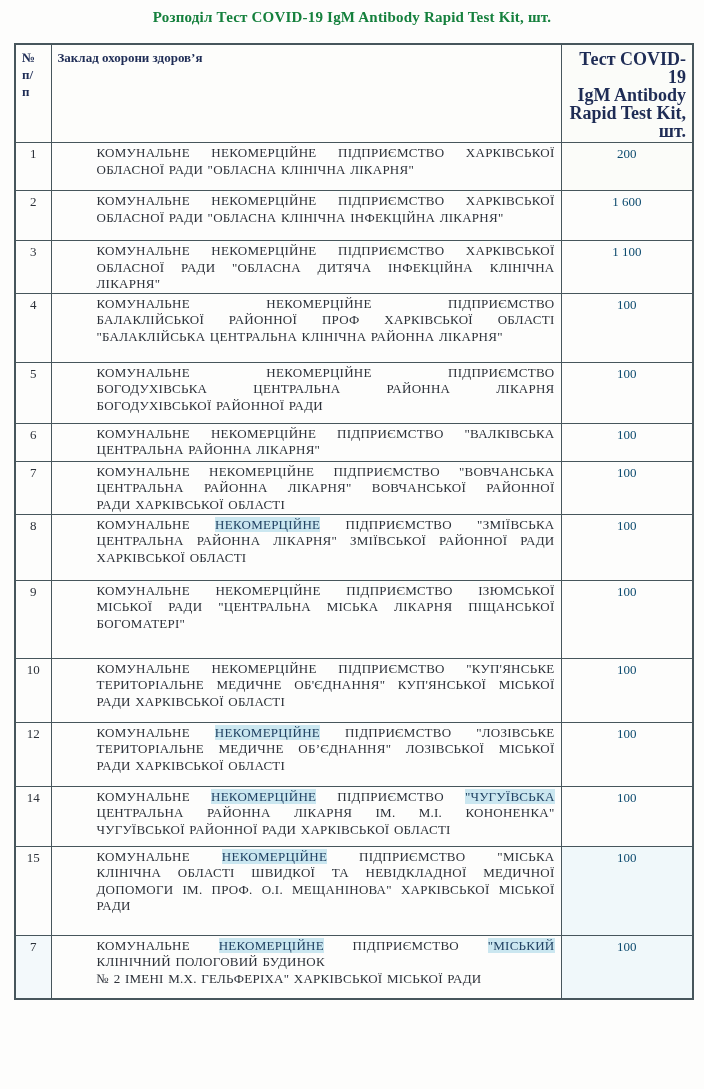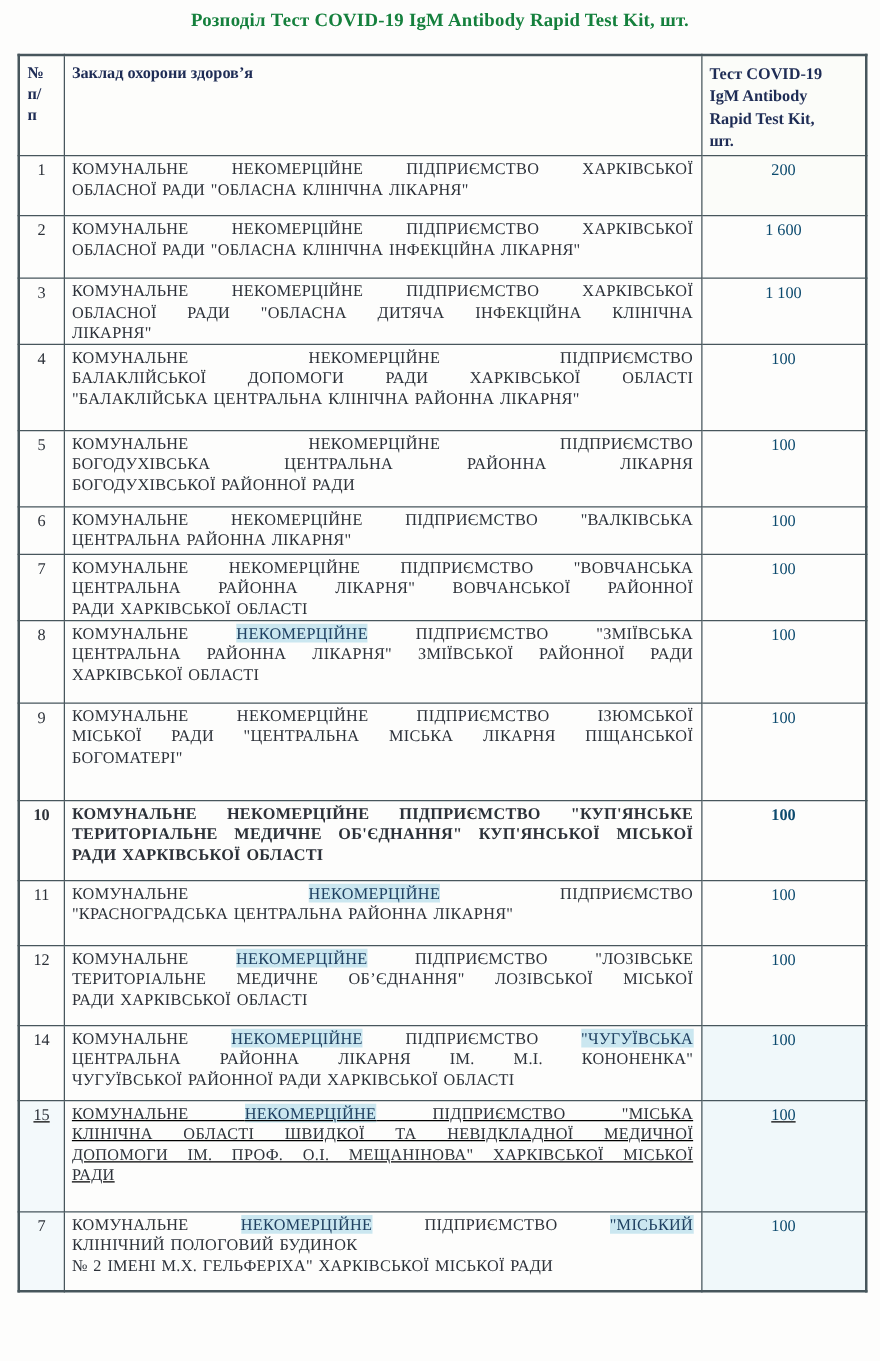--- a/index.html
+++ b/index.html
@@ -20,28 +20,28 @@
   th, td { border:1.6px solid var(--border,#47565c); box-sizing:border-box; }
   col.c-num { width:36px; }
   col.c-fac { width:510px; }
   col.c-qty { width:132px; }
   th {
     font-weight:bold; color:var(--header-text,#1e2c55);
     vertical-align:top; padding:4px 6px 2px; background:#fdfdfb;
   }
   th.num-h { white-space:pre-line; text-align:left; font-size:13px; line-height:17px; padding-left:6px; }
   th.fac-h { text-align:left; font-size:13px; line-height:17px; }
-  th.qty-h { white-space:pre-line; text-align:left; font-size:13px; line-height:18px; padding-top:5px; }
+  th.qty-h { white-space:pre-line; text-align:right; font-size:18px; line-height:18px; padding-top:5px; }
   td {
     vertical-align:top; font-size:13px; line-height:16.5px;
     color:var(--body-text,#2c3139); padding:2px 6px 0;
   }
   td.num-cell { text-align:center; padding:3px 2px 0; }
   td.qty-cell { text-align:center; padding:3px 4px 0; color:#0c4a6e; }
-  .line { text-align:justify; text-align-last:left; letter-spacing:0.25px; word-spacing:1px; }
+  .line { text-align:justify; text-align-last:left; letter-spacing:0.25px; word-spacing:1px;margin-left:39px; }
   .line.j { text-align-last:justify; }
   .hl { background:var(--highlight-bg,#cbe7f0); color:var(--highlight-text,#1f4061); }
   
   tbody tr:nth-child(n+13) td.qty-cell { background:#f0f8fa; }
   tbody tr:nth-child(n+14) td.num-cell { background:#f3f9fb; }
   tbody tr:nth-child(1) td.qty-cell, thead th.qty-h { background:#fbfcf9; }
 </style>
 </head>
 <body>
 
@@ -89,21 +89,21 @@
             <div class="line j"><span class="">КОМУНАЛЬНЕ НЕКОМЕРЦІЙНЕ ПІДПРИЄМСТВО ХАРКІВСЬКОЇ</span></div>
             <div class="line j"><span class="">ОБЛАСНОЇ РАДИ "ОБЛАСНА ДИТЯЧА ІНФЕКЦІЙНА КЛІНІЧНА</span></div>
             <div class="line"><span class="">ЛІКАРНЯ"</span></div>
           </td>
           <td class="qty-cell">1 100</td>
         </tr>
         <tr style="height: 69px;">
           <td class="num-cell">4</td>
           <td class="name-cell">
             <div class="line j"><span class="">КОМУНАЛЬНЕ НЕКОМЕРЦІЙНЕ ПІДПРИЄМСТВО</span></div>
-            <div class="line j"><span class="">БАЛАКЛІЙСЬКОЇ ДОПОМОГИ РАДИ ХАРКІВСЬКОЇ ОБЛАСТІ</span></div>
+            <div class="line j"><span class="">БАЛАКЛІЙСЬКОЇ РАЙОННОЇ ПРОФ ХАРКІВСЬКОЇ ОБЛАСТІ</span></div>
             <div class="line"><span class="">"БАЛАКЛІЙСЬКА ЦЕНТРАЛЬНА КЛІНІЧНА РАЙОННА ЛІКАРНЯ"</span></div>
           </td>
           <td class="qty-cell">100</td>
         </tr>
         <tr style="height: 61px;">
           <td class="num-cell">5</td>
           <td class="name-cell">
             <div class="line j"><span class="">КОМУНАЛЬНЕ НЕКОМЕРЦІЙНЕ ПІДПРИЄМСТВО</span></div>
             <div class="line j"><span class="">БОГОДУХІВСЬКА ЦЕНТРАЛЬНА РАЙОННА ЛІКАРНЯ</span></div>
             <div class="line"><span class="">БОГОДУХІВСЬКОЇ РАЙОННОЇ РАДИ</span></div>
@@ -138,34 +138,26 @@
         </tr>
         <tr style="height: 78px;">
           <td class="num-cell">9</td>
           <td class="name-cell">
             <div class="line j"><span class="">КОМУНАЛЬНЕ НЕКОМЕРЦІЙНЕ ПІДПРИЄМСТВО ІЗЮМСЬКОЇ</span></div>
             <div class="line j"><span class="">МІСЬКОЇ РАДИ "ЦЕНТРАЛЬНА МІСЬКА ЛІКАРНЯ ПІЩАНСЬКОЇ</span></div>
             <div class="line"><span class="">БОГОМАТЕРІ"</span></div>
           </td>
           <td class="qty-cell">100</td>
         </tr>
-        <tr style="height: 64px; font-weight: bold;">
+        <tr style="height: 64px;">
           <td class="num-cell">10</td>
           <td class="name-cell">
             <div class="line j"><span class="">КОМУНАЛЬНЕ НЕКОМЕРЦІЙНЕ ПІДПРИЄМСТВО "КУП'ЯНСЬКЕ</span></div>
             <div class="line j"><span class="">ТЕРИТОРІАЛЬНЕ МЕДИЧНЕ ОБ'ЄДНАННЯ" КУП'ЯНСЬКОЇ МІСЬКОЇ</span></div>
             <div class="line"><span class="">РАДИ ХАРКІВСЬКОЇ ОБЛАСТІ</span></div>
-          </td>
-          <td class="qty-cell">100</td>
-        </tr>
-        <tr style="height: 52px;">
-          <td class="num-cell">11</td>
-          <td class="name-cell">
-            <div class="line j"><span class="">КОМУНАЛЬНЕ </span><span class="hl">НЕКОМЕРЦІЙНЕ</span><span class=""> ПІДПРИЄМСТВО</span></div>
-            <div class="line"><span class="">"КРАСНОГРАДСЬКА ЦЕНТРАЛЬНА РАЙОННА ЛІКАРНЯ"</span></div>
           </td>
           <td class="qty-cell">100</td>
         </tr>
         <tr style="height: 64px;">
           <td class="num-cell">12</td>
           <td class="name-cell">
             <div class="line j"><span class="">КОМУНАЛЬНЕ </span><span class="hl">НЕКОМЕРЦІЙНЕ</span><span class=""> ПІДПРИЄМСТВО "ЛОЗІВСЬКЕ</span></div>
             <div class="line j"><span class="">ТЕРИТОРІАЛЬНЕ МЕДИЧНЕ ОБ’ЄДНАННЯ" ЛОЗІВСЬКОЇ МІСЬКОЇ</span></div>
             <div class="line"><span class="">РАДИ ХАРКІВСЬКОЇ ОБЛАСТІ</span></div>
           </td>
@@ -173,21 +165,21 @@
         </tr>
         <tr style="height: 60px; padding-left: 42px;">
           <td class="num-cell">14</td>
           <td class="name-cell">
             <div class="line j"><span class="">КОМУНАЛЬНЕ </span><span class="hl">НЕКОМЕРЦІЙНЕ</span><span class=""> ПІДПРИЄМСТВО </span><span class="hl">"ЧУГУЇВСЬКА</span></div>
             <div class="line j"><span class="">ЦЕНТРАЛЬНА РАЙОННА ЛІКАРНЯ ІМ. М.І. КОНОНЕНКА"</span></div>
             <div class="line"><span class="">ЧУГУЇВСЬКОЇ РАЙОННОЇ РАДИ ХАРКІВСЬКОЇ ОБЛАСТІ</span></div>
           </td>
           <td class="qty-cell">100</td>
         </tr>
-        <tr style="height: 89px; text-decoration: underline;">
+        <tr style="height: 89px;">
           <td class="num-cell">15</td>
           <td class="name-cell">
             <div class="line j"><span class="">КОМУНАЛЬНЕ </span><span class="hl">НЕКОМЕРЦІЙНЕ</span><span class=""> ПІДПРИЄМСТВО "МІСЬКА</span></div>
             <div class="line j"><span class="">КЛІНІЧНА ОБЛАСТІ ШВИДКОЇ ТА НЕВІДКЛАДНОЇ МЕДИЧНОЇ</span></div>
             <div class="line j"><span class="">ДОПОМОГИ ІМ. ПРОФ. О.І. МЕЩАНІНОВА" ХАРКІВСЬКОЇ МІСЬКОЇ</span></div>
             <div class="line"><span class="">РАДИ</span></div>
           </td>
           <td class="qty-cell">100</td>
         </tr>
         <tr style="height: 64px;">

